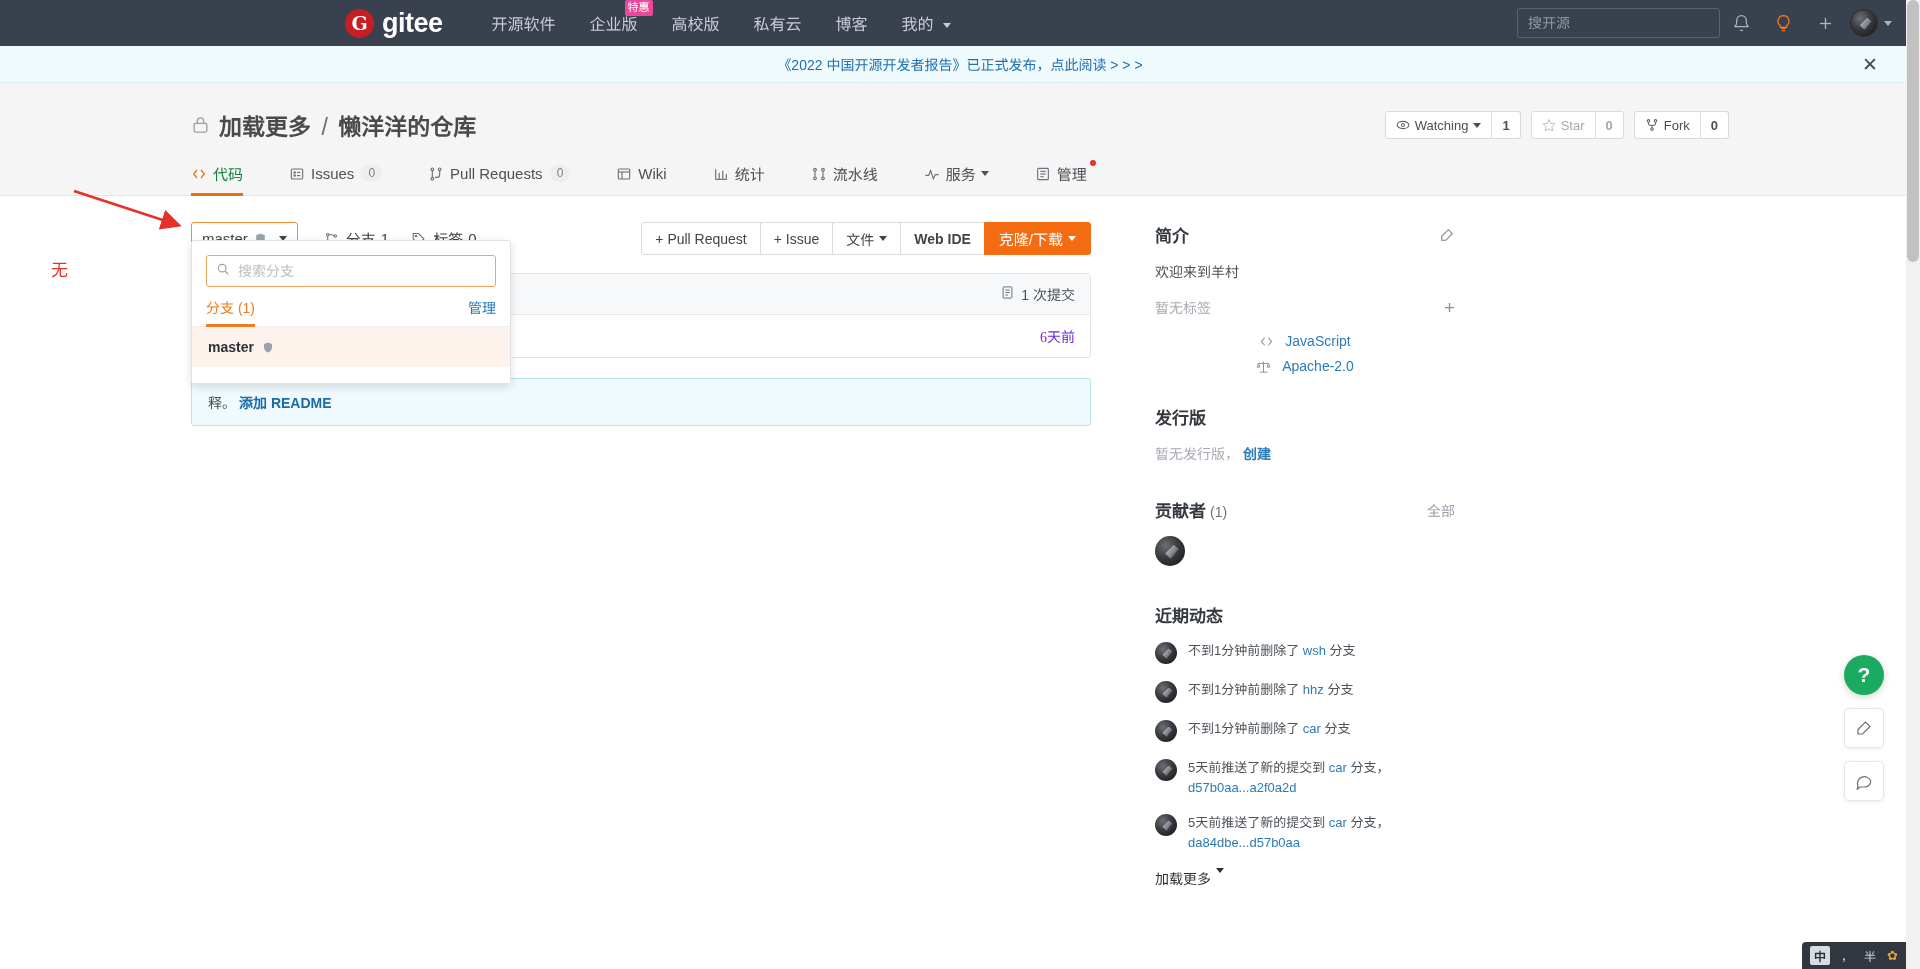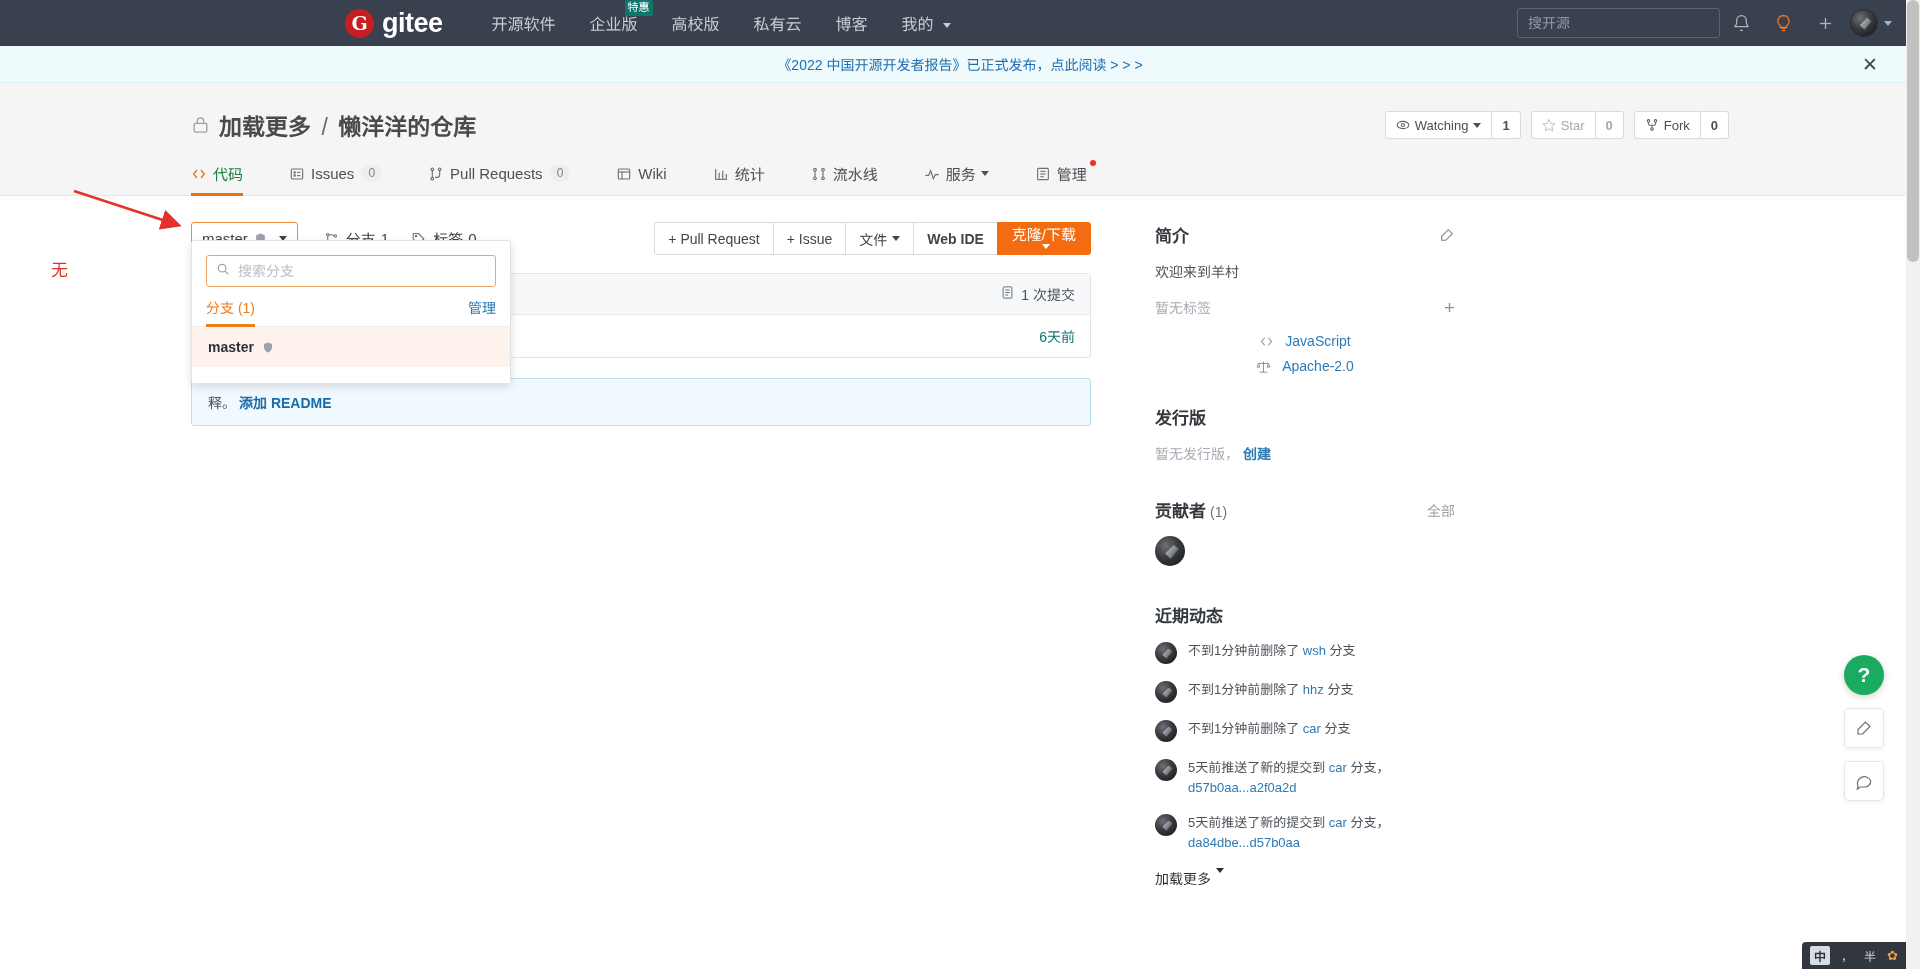--- a/index.html
+++ b/index.html
@@ -26,21 +26,21 @@
     color: #fff; font-size: 27px; font-weight: bold; margin-left: 8px;
     letter-spacing: -0.5px; line-height: 1;
   }
   .nav-links { display: flex; align-items: center; margin-left: 32px; }
   .nav-link {
     color: #c7ccd6; font-size: 16px; padding: 0 17px; position: relative;
     cursor: pointer; white-space: nowrap;
   }
   .nav-badge {
     position: absolute; top: -11px; right: 2px;
-    background: #0f766e; color: #fff; font-size: 11px;
+    background: #ec4899; color: #fff; font-size: 11px;
     padding: 1px 3px; border-radius: 2px; line-height: 1.25;
   }
   .caret {
     display: inline-block; width: 0; height: 0; margin-left: 5px;
     border-left: 4px solid transparent; border-right: 4px solid transparent;
     border-top: 5px solid currentColor; vertical-align: middle;
   }
   .nav-right { margin-left: auto; display: flex; align-items: center; gap: 0; }
   .search-box {
     width: 203px; height: 30px; border: 1px solid #5b6170; border-radius: 3px;
@@ -143,38 +143,38 @@
   .actions { margin-left: auto; display: flex; align-items: center; }
   .abtn {
     height: 33px; display: flex; align-items: center; padding: 0 13px;
     border: 1px solid #d9dade; background: #fff; font-size: 14px;
     color: #40454c; cursor: pointer; margin-left: -1px;
   }
   .abtn:first-child { border-radius: 3px 0 0 3px; margin-left: 0; }
   .abtn.bold { font-weight: bold; }
   .abtn.primary {
     background: #f36c12; border-color: #f36c12; color: #fff;
-    border-radius: 0 3px 3px 0; font-size: 15px; padding: 0 14px; flex-direction: column;
+    border-radius: 0 3px 3px 0; font-size: 15px; padding: 0 14px;
   }
   .abtn .caret { border-top-color: currentColor; }
 
   .commit-panel {
     margin-top: 18px; border: 1px solid #e2e4e7; border-radius: 3px; background: #fff;
   }
   .commit-head {
     height: 41px; background: #f7f8fa; border-bottom: 1px solid #e8eaed;
     display: flex; align-items: center; padding: 0 15px; font-size: 14px; color: #4a5158;
   }
   .commit-head .right { margin-left: auto; display: flex; align-items: center; }
   .commit-head .gicon { margin-right: 6px; }
   .commit-row {
     height: 42px; display: flex; align-items: center; padding: 0 15px;
     font-size: 14px; color: #51575f;
   }
-  .commit-row .right { margin-left: auto; color: #0f766e; }
+  .commit-row .right { margin-left: auto; color: #6d28d9; font-family: Liberation Serif, serif; }
 
   .readme-tip {
     margin-top: 20px; border: 1px solid #bcdff1; background: #f0f9fd;
     border-radius: 3px; height: 48px; display: flex; align-items: center;
     padding: 0 16px; font-size: 14px; color: #46515c;
   }
   .readme-tip a { color: #1a6ca8; font-weight: bold; text-decoration: none; margin-left: 3px; }
 
   
   .branch-dd {

